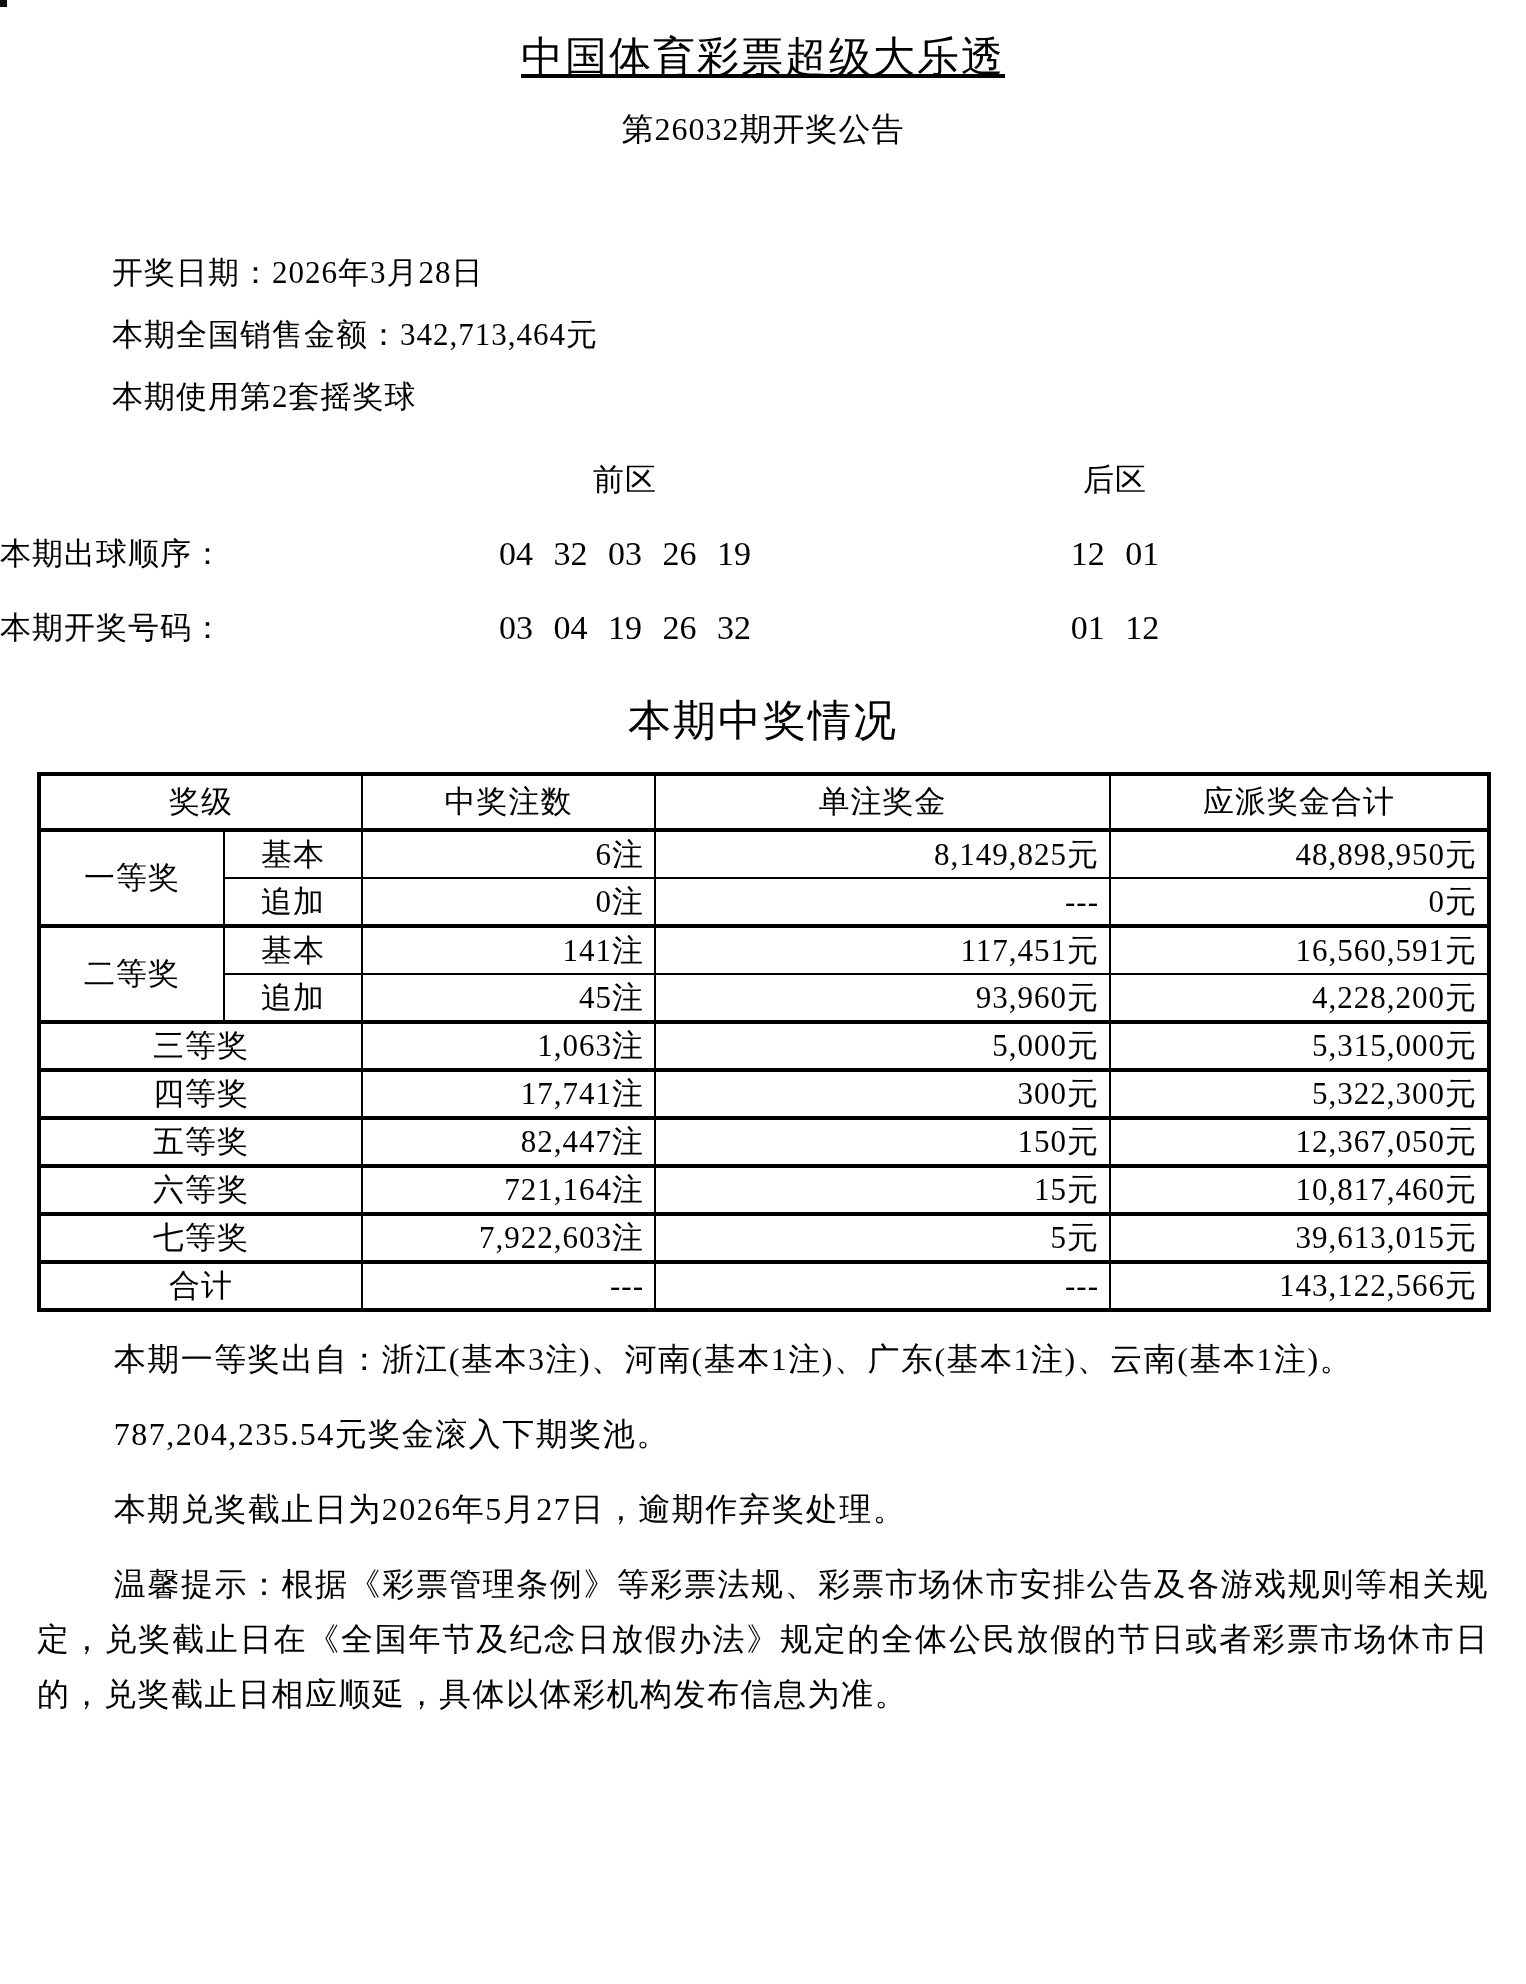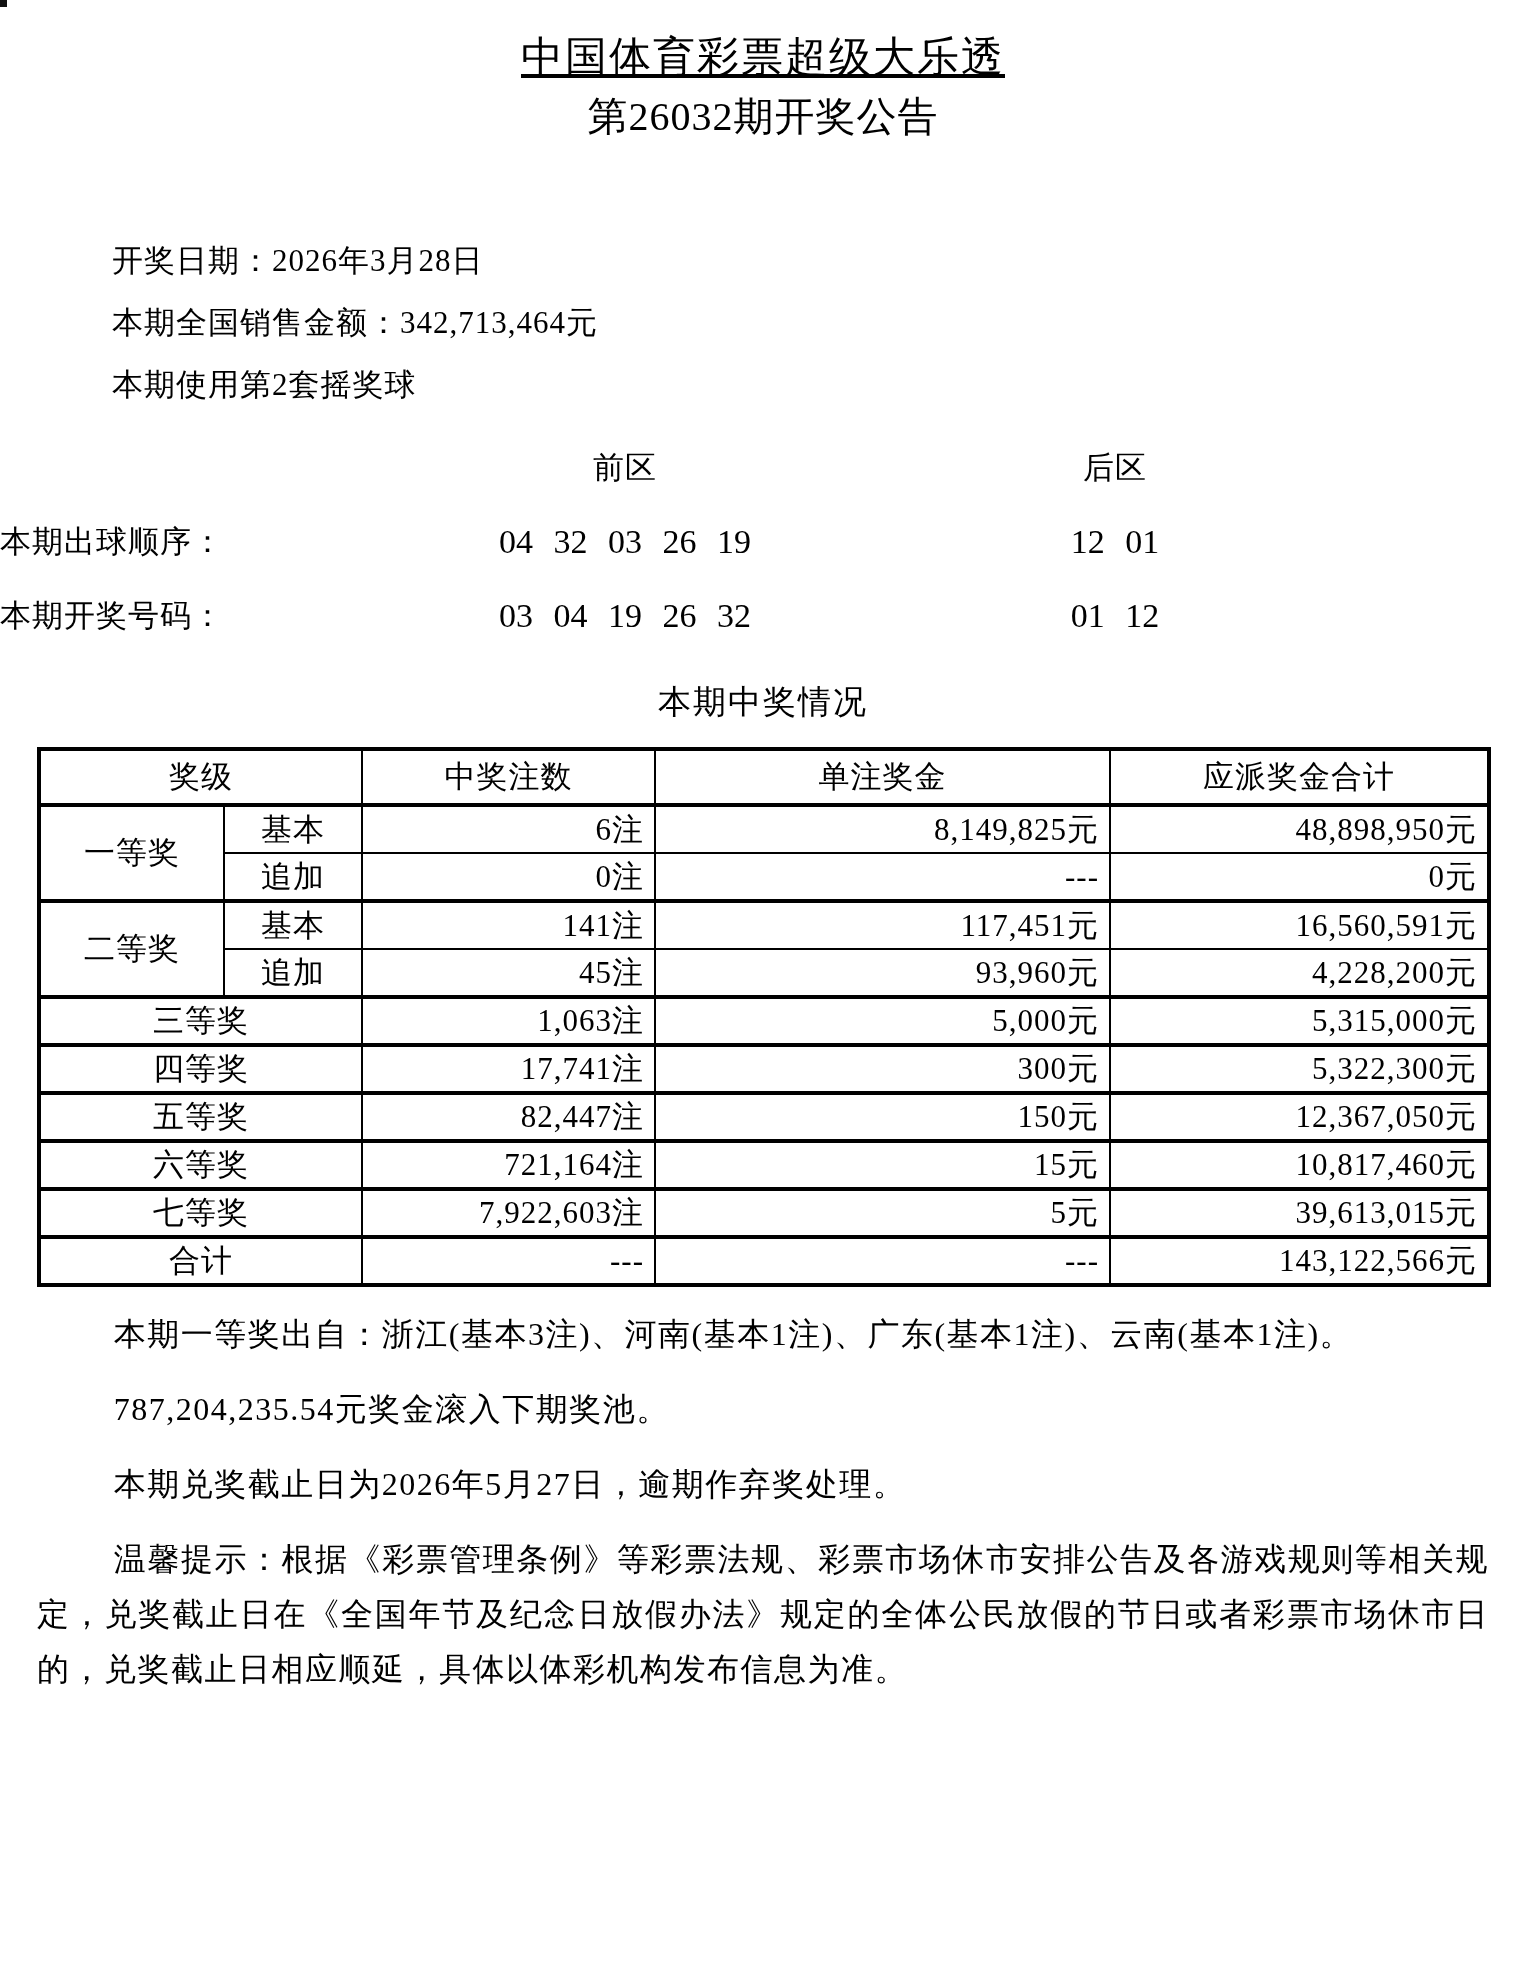--- a/index.html
+++ b/index.html
@@ -13,41 +13,41 @@
     font-family: "Liberation Serif", "DejaVu Serif", serif;
     overflow: hidden;
   }
   .corner-artifact {
     position: absolute; left: 0; top: 0; width: 7px; height: 7px; background: #111;
   }
 
   
   .doc-header { padding-top: 32px; text-align: center; }
   .doc-title { font-size: 42px; line-height: 50px; font-weight: normal; letter-spacing: 2px; text-decoration: underline; }
-  .doc-subtitle { font-size: 40px; line-height: 38px; margin-top: 16px; letter-spacing: 1px; }
+  .doc-subtitle { font-size: 32px; line-height: 38px; margin-top: 28px; letter-spacing: 1px; }
 
   
   .info-block { margin: 106px 0 0 112px; font-size: 31px; }
   .info-block .info-line { line-height: 38px; margin-bottom: 24px; letter-spacing: 1px; }
 
   
   .num-grid {
     display: grid;
     grid-template-columns: 350px 550px 430px;
     margin-top: 44px;
     font-size: 31px;
     letter-spacing: 1px;
   }
   .num-grid > div { line-height: 40px; margin-bottom: 34px; }
   .zone-label { text-align: center; }
   .ball-cell { text-align: center; font-size: 34px; word-spacing: 12px; letter-spacing: 0; }
   .row-label { text-align: left; }
 
   
-  .table-title { text-align: center; font-size: 33px; margin-top: 10px; letter-spacing: 2px; }
+  .table-title { text-align: center; font-size: 43px; margin-top: 10px; letter-spacing: 2px; }
   table.prize {
     margin: 22px 0 0 37px;
     width: 1450px;
     border-collapse: collapse;
     table-layout: fixed;
     font-size: 31px;
   }
   table.prize th, table.prize td {
     border: 2px solid #000;
     padding: 0;

